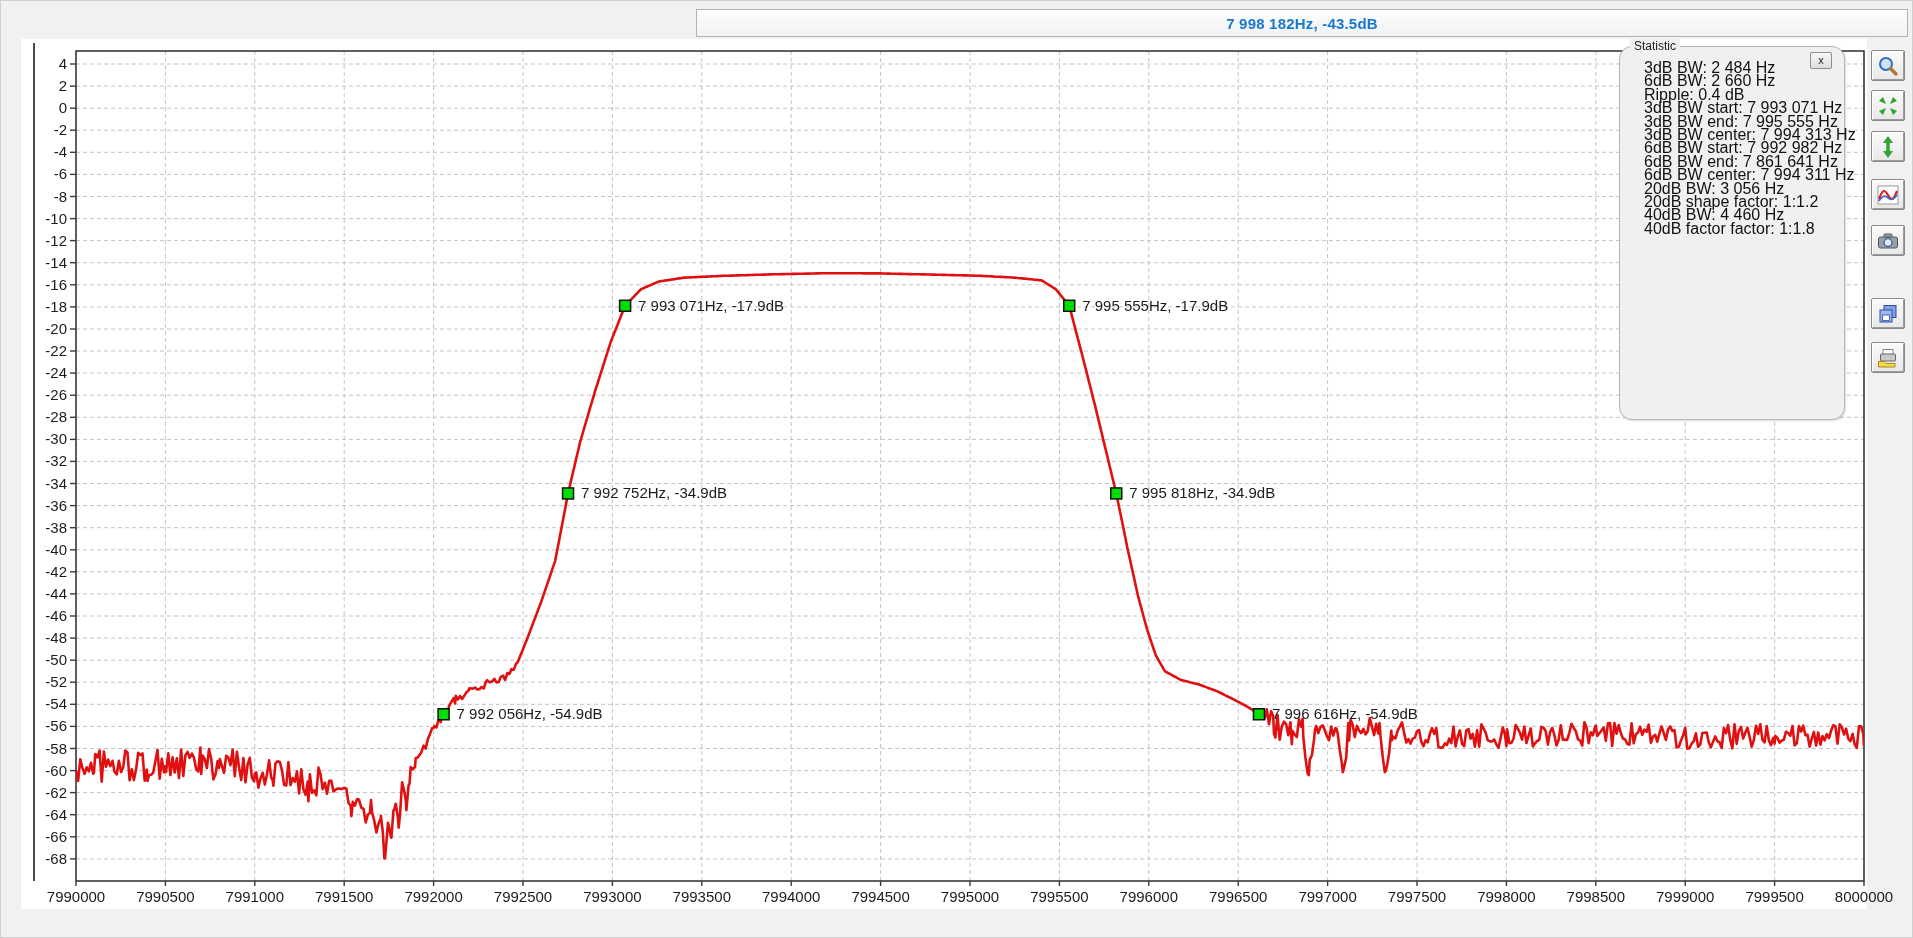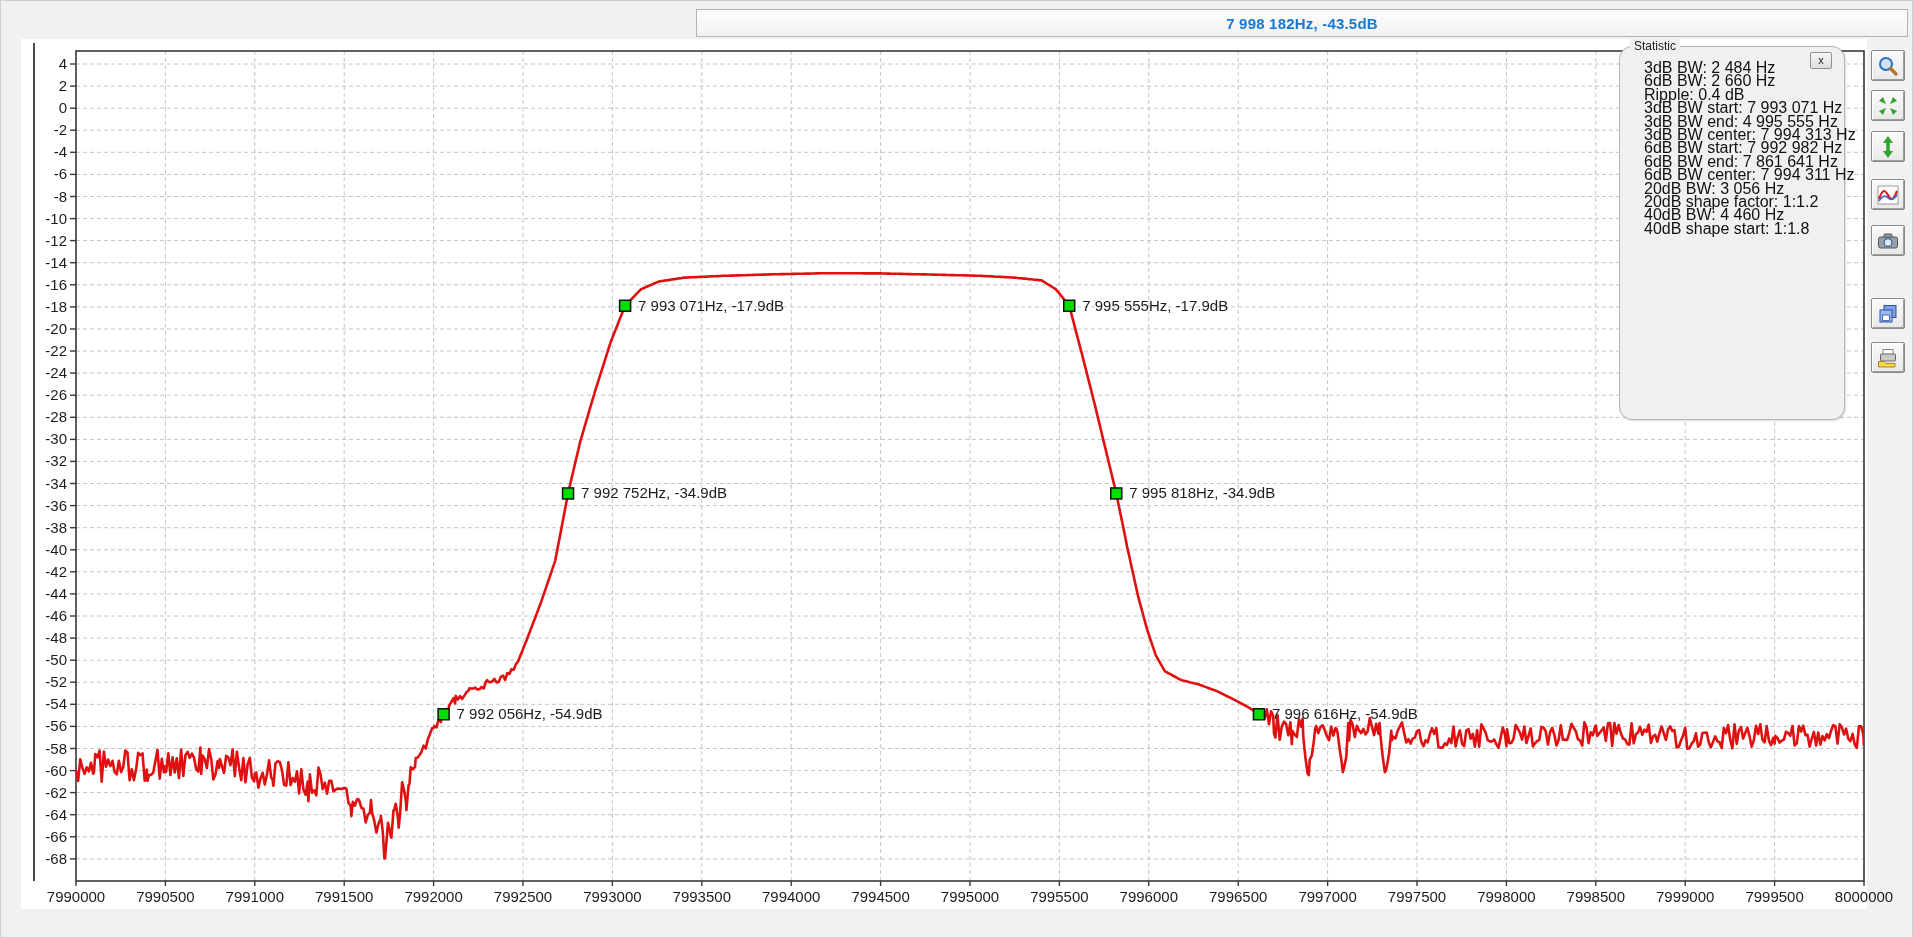--- a/index.html
+++ b/index.html
@@ -257,29 +257,29 @@
     </svg>
 
   <div class="stat-panel">
     <span class="stat-legend">Statistic</span>
     <button class="stat-close">x</button>
     <div class="stat-lines" id="stat-lines">
         <div class="stat-line">3dB BW: 2 484 Hz</div>
         <div class="stat-line">6dB BW: 2 660 Hz</div>
         <div class="stat-line">Ripple: 0.4 dB</div>
         <div class="stat-line">3dB BW start: 7 993 071 Hz</div>
-        <div class="stat-line">3dB BW end: 4 995 555 Hz</div>
+        <div class="stat-line">3dB BW end: 7 995 555 Hz</div>
         <div class="stat-line">3dB BW center: 7 994 313 Hz</div>
         <div class="stat-line">6dB BW start: 7 992 982 Hz</div>
         <div class="stat-line">6dB BW end: 7 861 641 Hz</div>
         <div class="stat-line">6dB BW center: 7 994 311 Hz</div>
         <div class="stat-line">20dB BW: 3 056 Hz</div>
         <div class="stat-line">20dB shape factor: 1:1.2</div>
         <div class="stat-line">40dB BW: 4 460 Hz</div>
-        <div class="stat-line">40dB shape start: 1:1.8</div>
+        <div class="stat-line">40dB factor factor: 1:1.8</div>
       </div>
   </div>
 
   <button class="tool-btn" style="top:49px">
     <span>
       <svg width="24" height="24">
           <circle cx="10" cy="10" r="6" fill="#cfe3f7" stroke="#2f6fbe" stroke-width="2"></circle>
           <line x1="14.5" y1="14.5" x2="20" y2="20" stroke="#b5752f" stroke-width="3.4" stroke-linecap="round"></line>
         </svg>
     </span>

